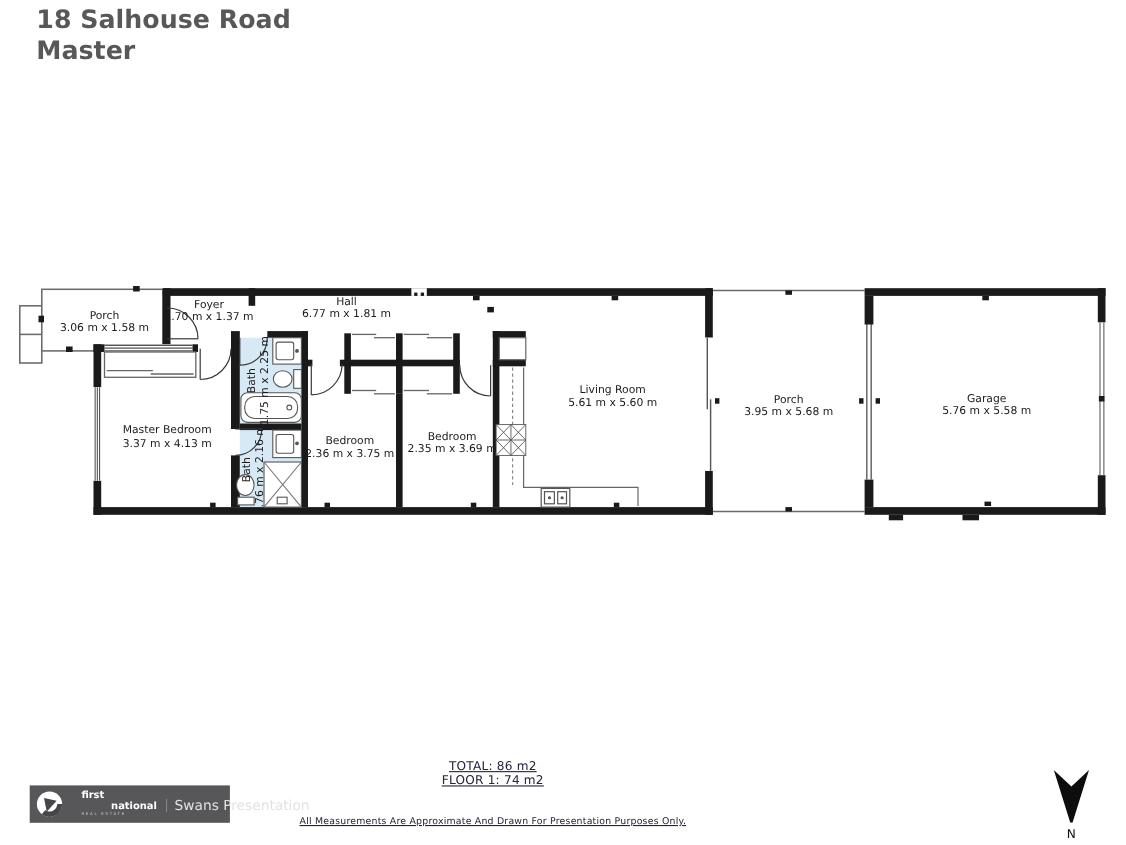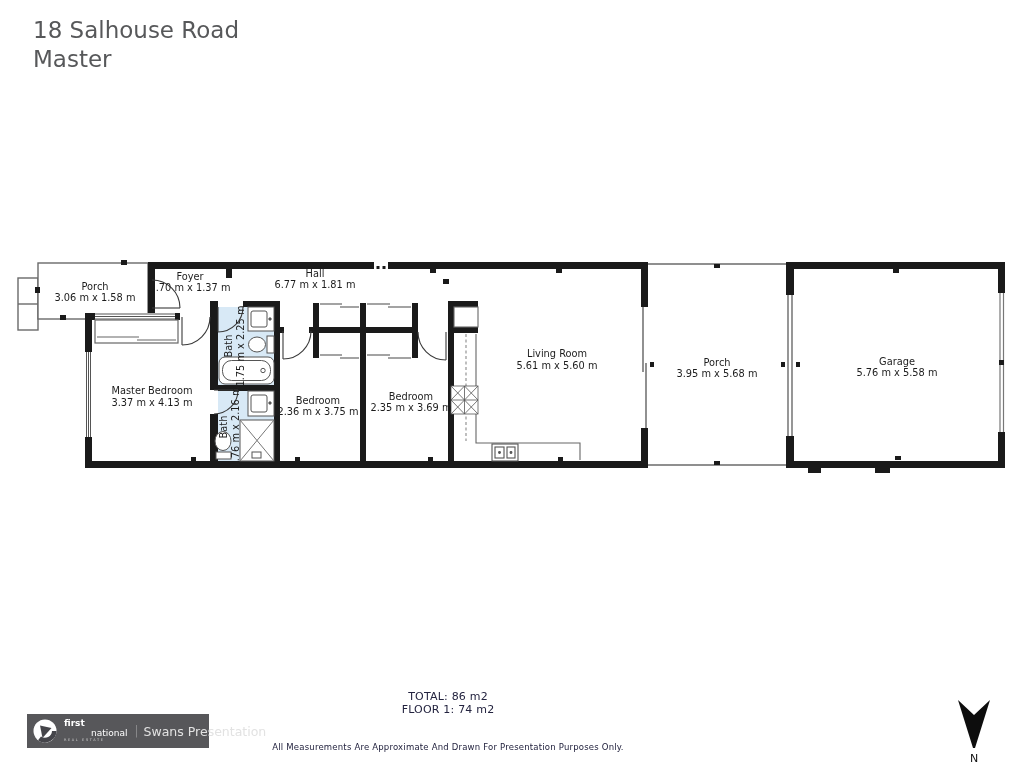--- a/index.html
+++ b/index.html
@@ -1,29 +1,29 @@
 <!DOCTYPE html>
 <html><head>
 <meta charset="utf-8">
 <style>
   html,body{margin:0;padding:0;background:#fff;}
   .page{position:relative;width:1024px;height:768px;background:#fff;overflow:hidden;
         font-family:"DejaVu Sans","Liberation Sans",sans-serif;}
-  .title{position:absolute;left:33px;top:16px;color:#57585a;font-size:23px;font-weight:400;line-height:29px;z-index:3;}
+  .title{position:absolute;left:33px;top:4px;color:#57585a;font-size:23px;font-weight:700;line-height:29px;z-index:3;}
   svg.plan{position:absolute;left:0;top:0;z-index:1;}
   .room-name,.room-dims{font-size:9.8px;fill:#1c1c1c;}
-  .summary{position:absolute;left:0;top:691px;width:896px;text-align:center;color:#23233f;z-index:3;}
+  .summary{position:absolute;left:0;top:691px;width:896px;text-align:center;color:#23233f;z-index:3;text-decoration:underline;}
   .summary .line{font-size:11px;line-height:12.6px;letter-spacing:.2px;}
   .summary .disclaimer{font-size:8.5px;margin-top:26px;letter-spacing:.2px;}
   .logo{position:absolute;left:27px;top:714px;width:182px;height:34px;background:#57575a;z-index:3;
         display:flex;align-items:center;padding:0;box-sizing:border-box;}
   .logo .emblem{margin-left:5px;flex:0 0 auto;}
-  .logo .fn{margin-left:6px;display:flex;flex-direction:column;line-height:1;justify-content:space-between;}
+  .logo .fn{margin-left:16px;display:flex;flex-direction:column;line-height:1;justify-content:space-between;}
   .logo .fn .t1{color:#fff;font-size:9px;font-weight:700;}
-  .logo .fn .t2{color:#fff;font-size:9px;font-weight:400;margin-top:1px;padding-left:27px;}
+  .logo .fn .t2{color:#fff;font-size:9px;font-weight:700;margin-top:1px;padding-left:27px;}
   .logo .fn .t3{color:#cfcfcf;font-size:3.5px;letter-spacing:1.6px;margin-top:1px;}
   .logo .div{color:#a9a9ab;font-size:12px;margin:0 5px 0 7px;font-weight:300;}
   .logo .agency{color:#e2e2e2;font-size:12.5px;white-space:nowrap;}
   .north{position:absolute;left:946px;top:692px;width:56px;height:72px;z-index:3;text-align:center;}
   .north .n-label{font-size:11px;color:#111;margin-top:0;}
 </style>
 </head>
 <body>
 <div class="page">
 

